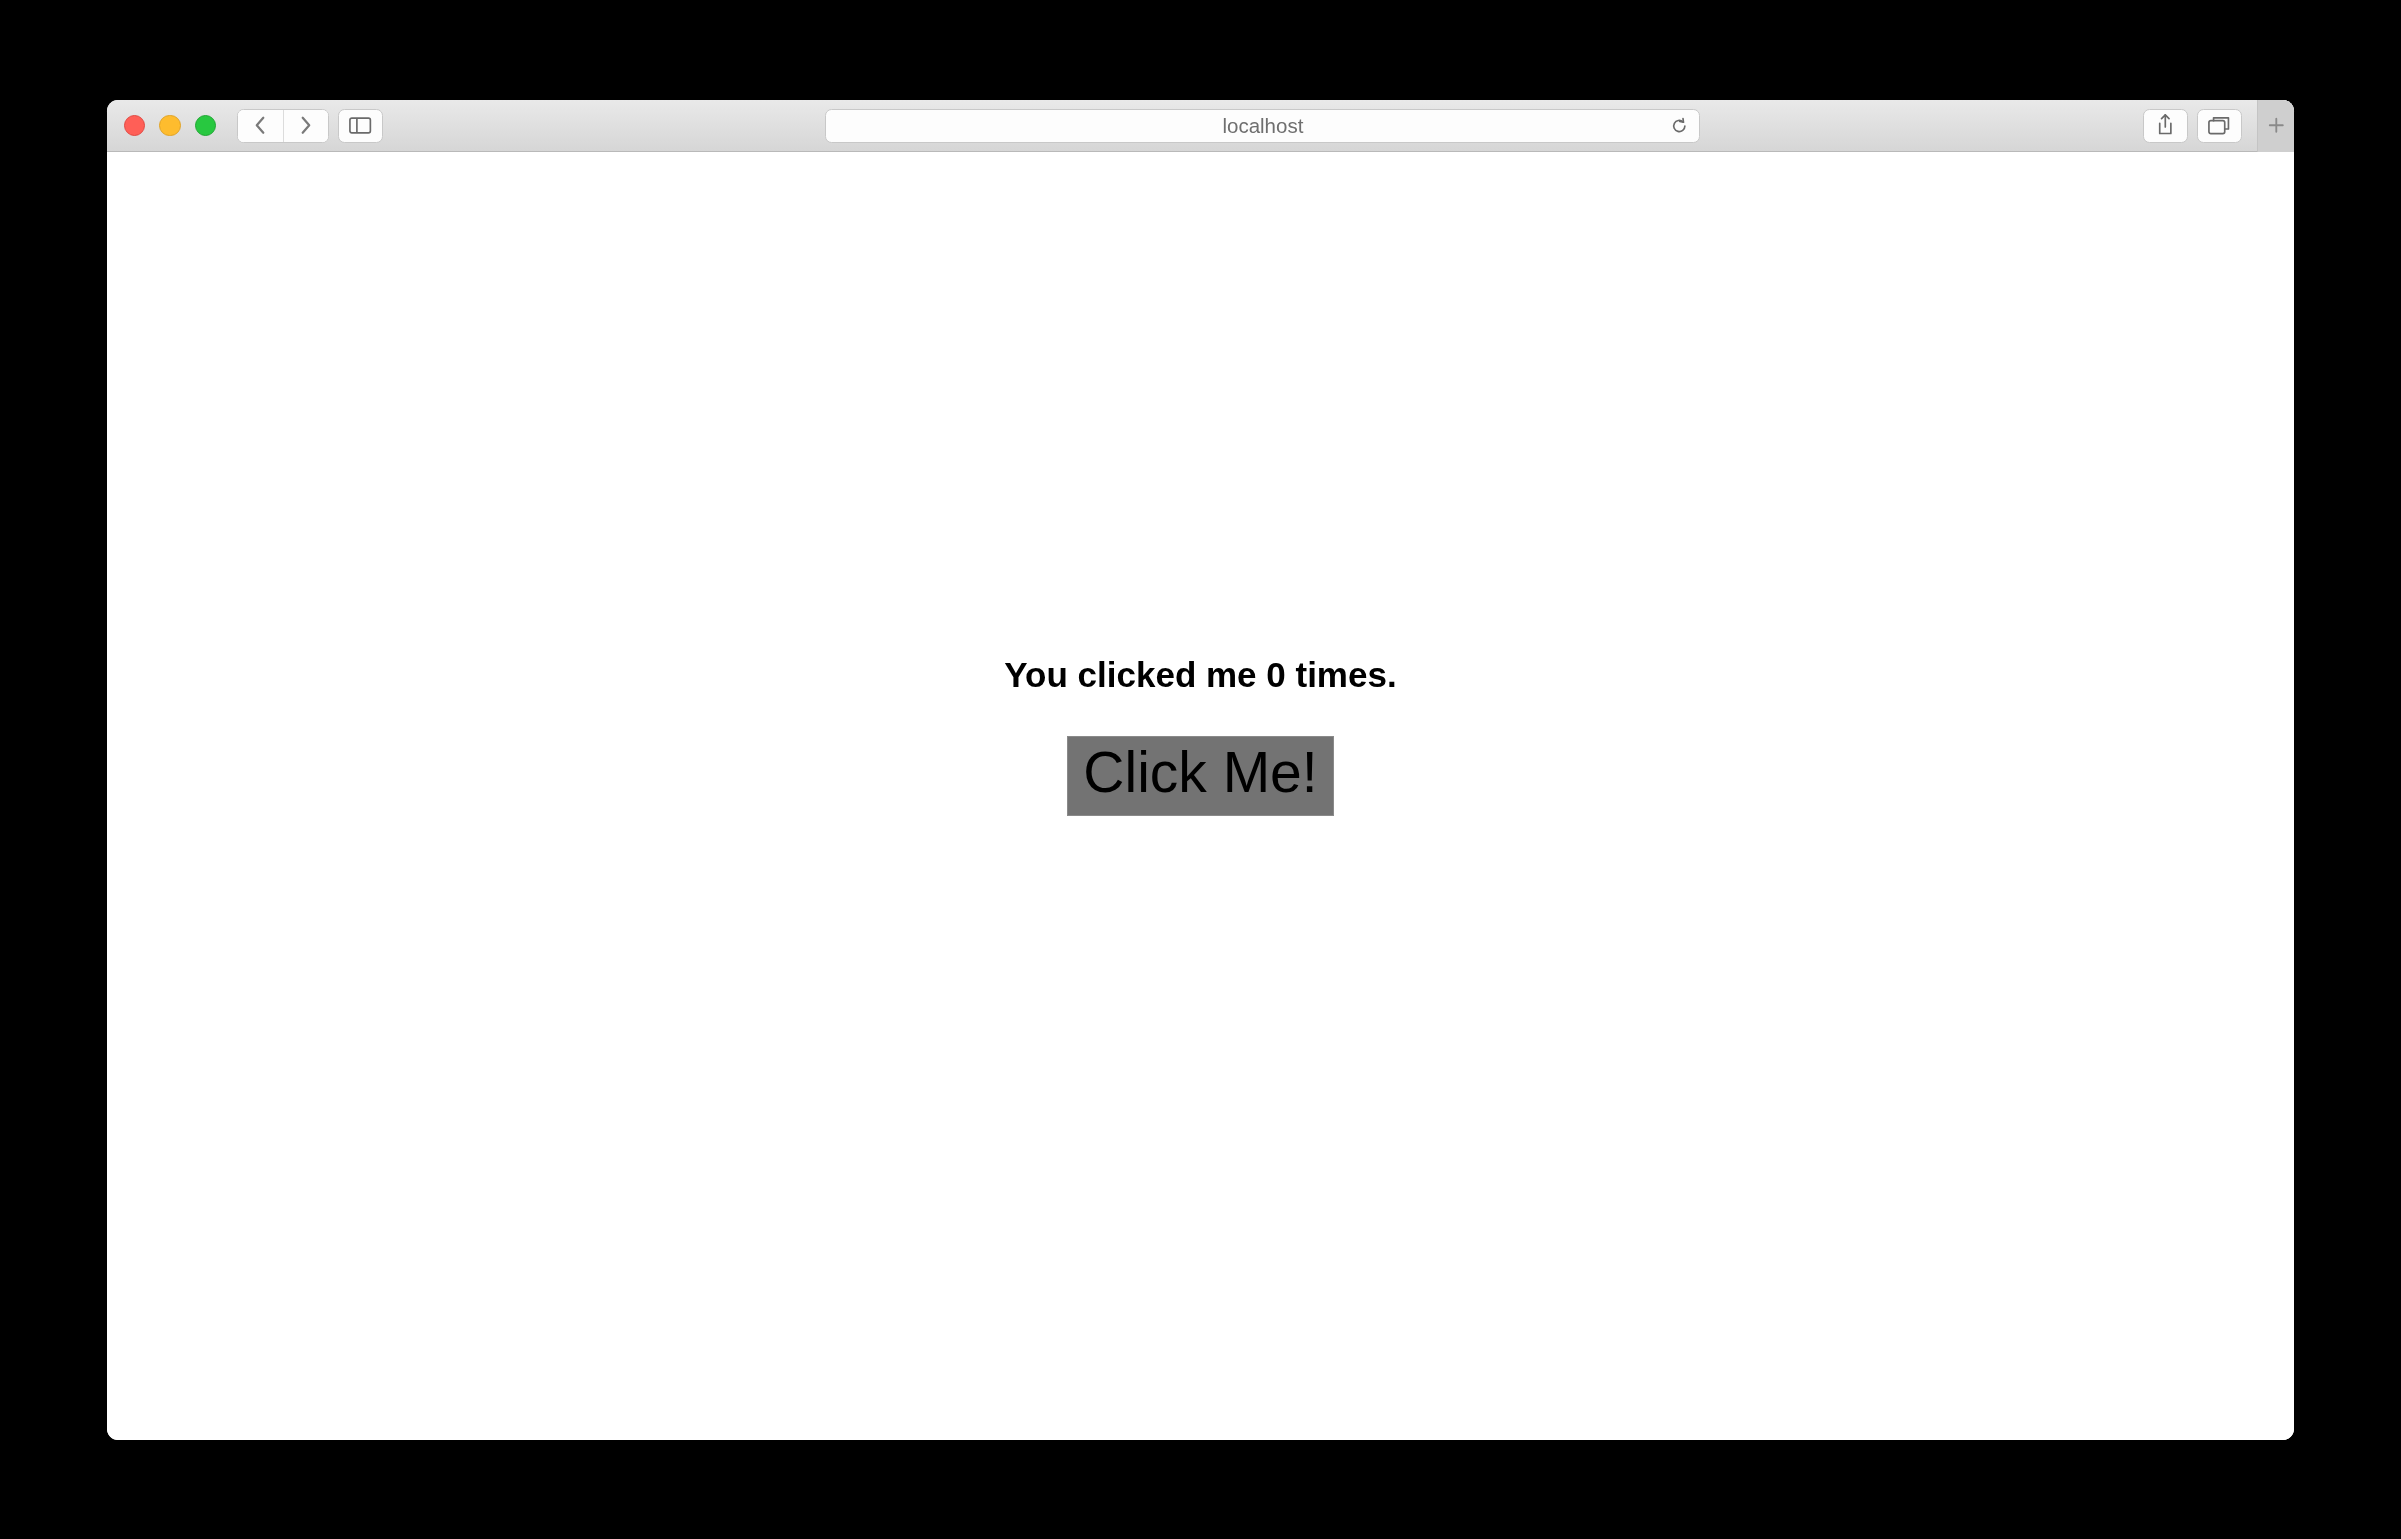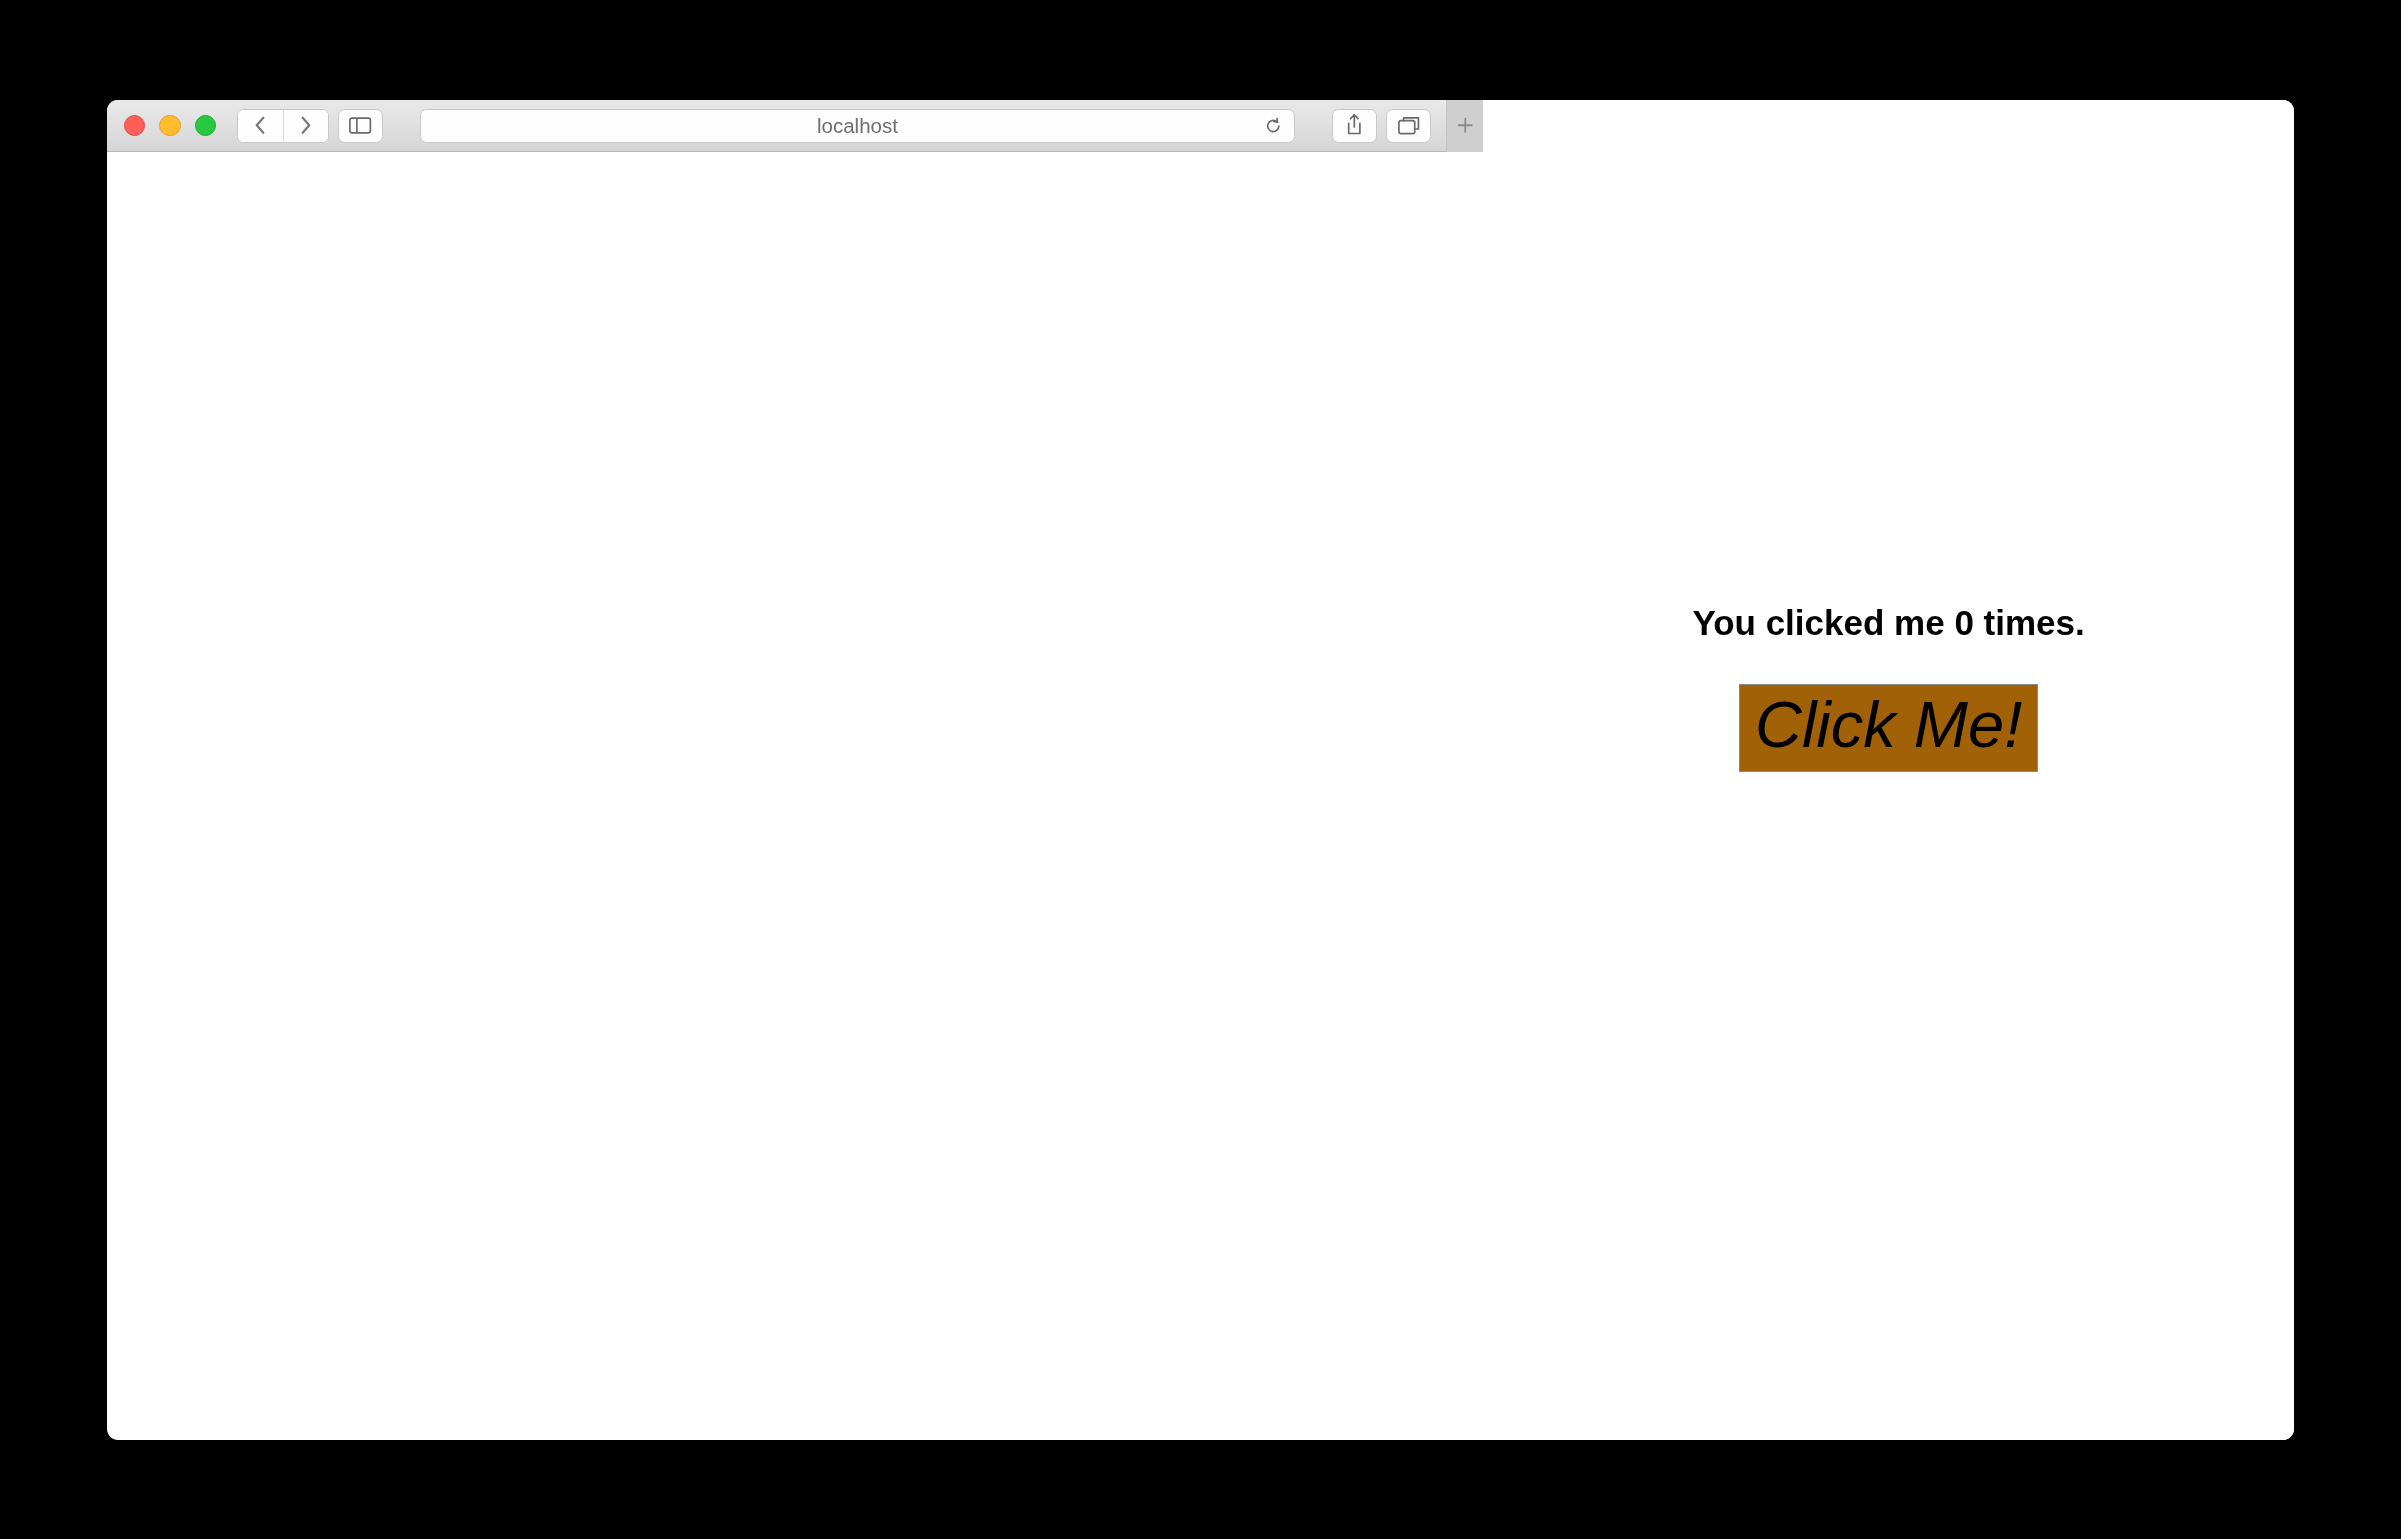--- a/index.html
+++ b/index.html
@@ -19,21 +19,21 @@
     }
 
     .browser-window {
       width: 2187px;
       height: 1340px;
       background: #fff;
       border-radius: 11.2px;
       overflow: hidden;
       box-shadow: 0 18.6px 56px rgba(0,0,0,0.5);
       display: flex;
-      flex-direction: row;
+      flex-direction: column;
     }
 
     .title-bar {
       height: 52px;
       background: linear-gradient(to bottom, #e9e9e9, #d6d6d6);
       border-bottom: 0.9px solid #b9b9b9;
       display: flex;
       align-items: center;
       padding: 0 17px;
       position: relative;
@@ -165,29 +165,28 @@
     }
 
     .click-text {
       font-size: 35px;
       color: #000;
       margin-bottom: 41px;
       font-weight: 700;
     }
 
     .click-button {
-      font-size: 65px;
+      font-size: 57px;
       font-family: inherit;
-      background: #a16207;
+      background: #737373;
       border: 1.9px solid #8a8a8a;
       padding: 3.7px 15px 11.2px 15px;
       color: #000;
       cursor: pointer;
       line-height: 1.1;
-      font-style: italic;
     }
 
     svg { display: block; }
   </style>
 </head>
 <body>
 
 <div class="browser-window">
 
   <div class="title-bar">

